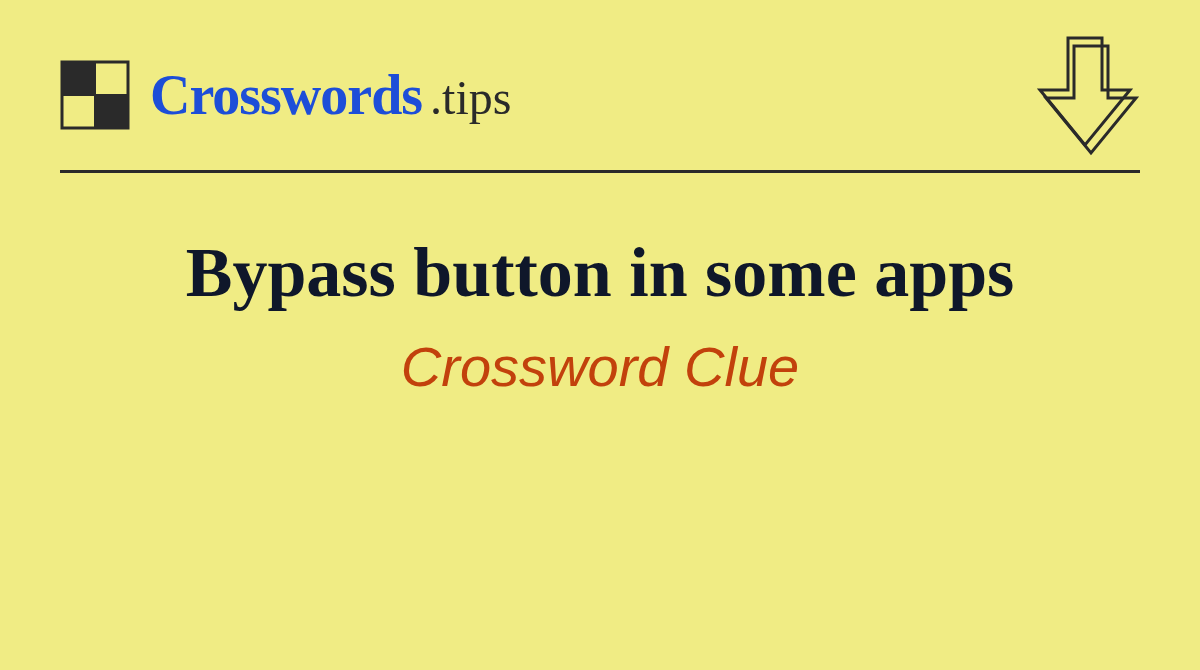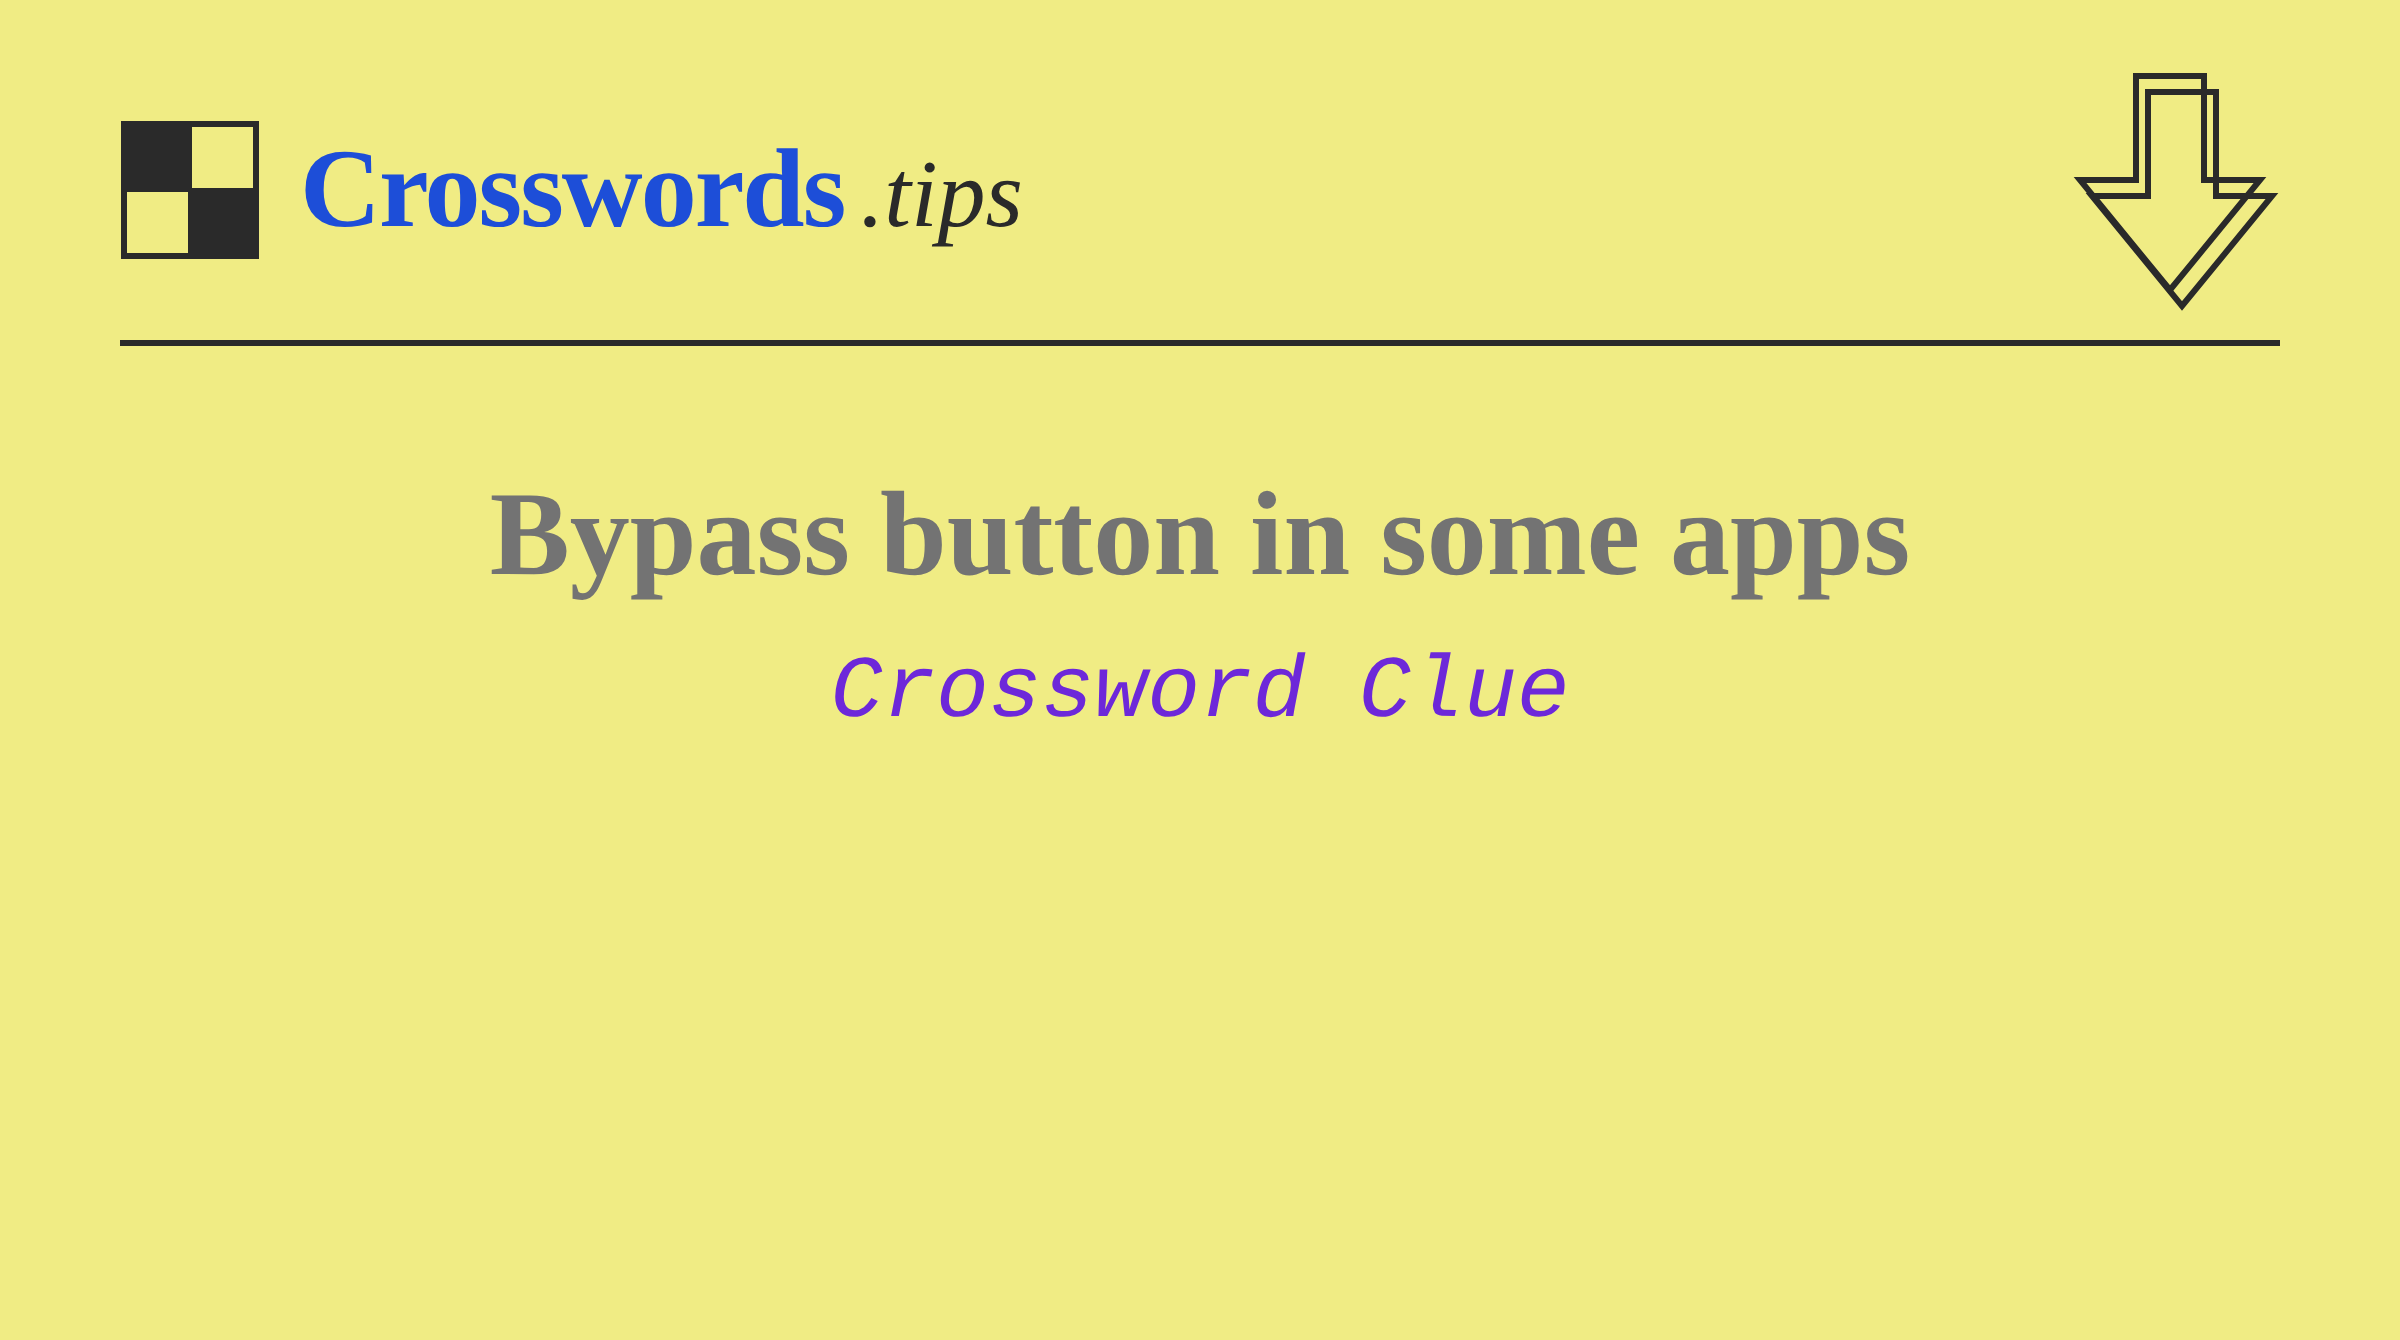--- a/index.html
+++ b/index.html
@@ -44,21 +44,20 @@
     .logo-main {
       font-family: Georgia, serif;
       font-weight: bold;
       font-size: 56px;
       color: #1d4ed8;
       letter-spacing: -1px;
     }
     .logo-ext {
       font-family: 'Brush Script MT', cursive;
       font-size: 48px;
-      font-style: italic;
       color: #2a2a2a;
     }
     .arrow-icon {
       width: 110px;
       height: 130px;
     }
     .arrow-icon svg {
       width: 100%;
       height: 100%;
     }
@@ -67,30 +66,30 @@
       border: none;
       border-top: 3px solid #2a2a2a;
     }
     .content {
       text-align: center;
       padding: 60px 40px 0 40px;
     }
     .clue-title {
       font-family: Georgia, 'Times New Roman', serif;
       font-weight: bold;
-      font-size: 60px;
+      font-size: 70px;
       line-height: 1.15;
-      color: #737373;
+      color: #0f172a;
       margin-bottom: 20px;
     }
     .subtitle {
-      font-family: Liberation Mono, monospace;
+      font-family: Liberation Sans, sans-serif;
       font-style: italic;
-      font-size: 44px;
-      color: #6d28d9;
+      font-size: 56px;
+      color: #c2410c;
     }
   </style>
 </head>
 <body>
 
 <div class="header">
   <div class="logo-section">
     <div class="logo-icon">
       <svg viewBox="0 0 70 70" xmlns="http://www.w3.org/2000/svg">
         <rect x="2" y="2" width="66" height="66" fill="none" stroke="#2a2a2a" stroke-width="3"></rect>

